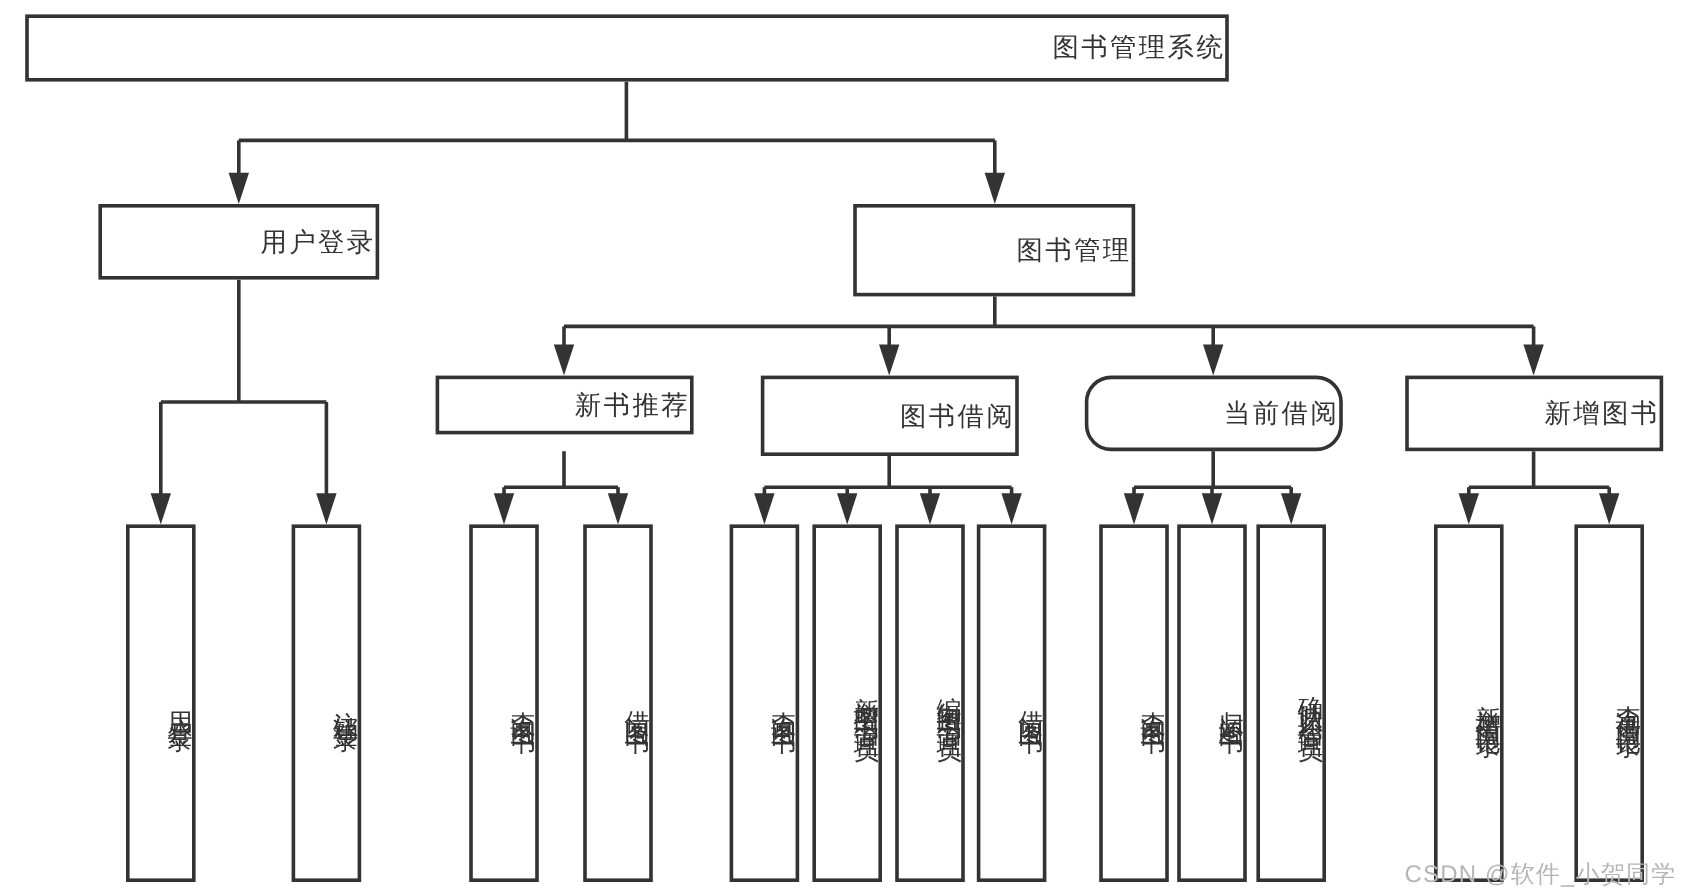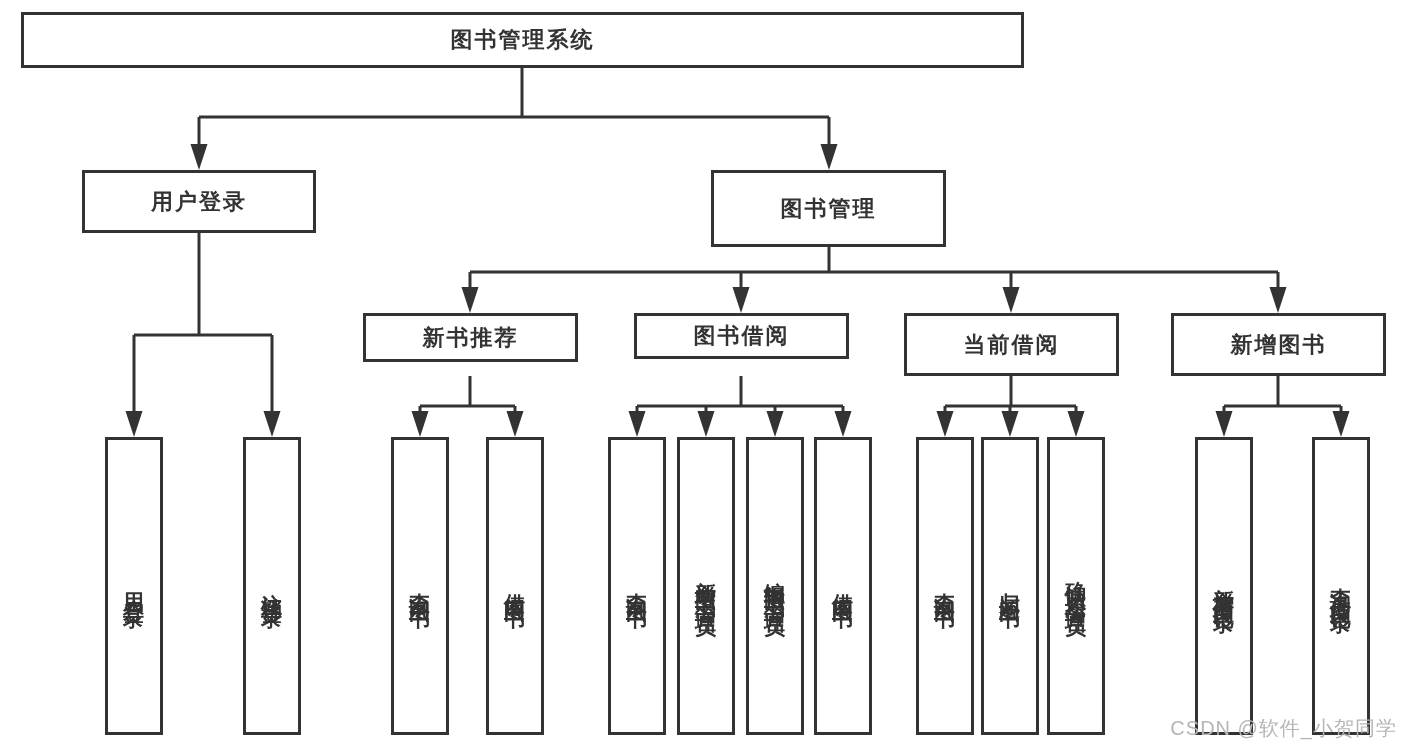--- a/index.html
+++ b/index.html
@@ -23,23 +23,22 @@
     width: 1405px;
     height: 747px;
   }
   .node {
     position: absolute;
     box-sizing: border-box;
     border: 3px solid #333333;
     background: #ffffff;
     display: flex;
     align-items: center;
-    justify-content: center;
+    justify-content: flex-end;
     color: #333333;
-    font-weight: bold;
   }
   .h-node span {
     font-size: 22px;
     letter-spacing: 2px;
     white-space: nowrap;
   }
   .leaf {
     top: 437px;
     width: 58px;
     height: 298px;
@@ -143,24 +142,24 @@
   <div class="node h-node" style="left:82px; top:170px; width:234px; height:63px;">
     <span>用户登录</span>
   </div>
   <div class="node h-node" style="left:711px; top:170px; width:235px; height:77px;">
     <span>图书管理</span>
   </div>
 
   <div class="node h-node" style="left:363px; top:313px; width:215px; height:49px;">
     <span>新书推荐</span>
   </div>
-  <div class="node h-node" style="left:634px; top:313px; width:215px; height:46px;">
+  <div class="node h-node" style="left:634px; top:313px; width:215px; height:67px;">
     <span>图书借阅</span>
   </div>
-  <div class="node h-node" style="left:904px; top:313px; width:215px; height:63px;">
+  <div class="node h-node" style="left:904px; top:313px; width:215px; height:63px;border-radius:22px;">
     <span>当前借阅</span>
   </div>
   <div class="node h-node" style="left:1171px; top:313px; width:215px; height:63px;">
     <span>新增图书</span>
   </div>
 
   <div class="node leaf" style="left:105px;">
     <span>用户登录</span>
   </div>
   <div class="node leaf" style="left:243px;">

